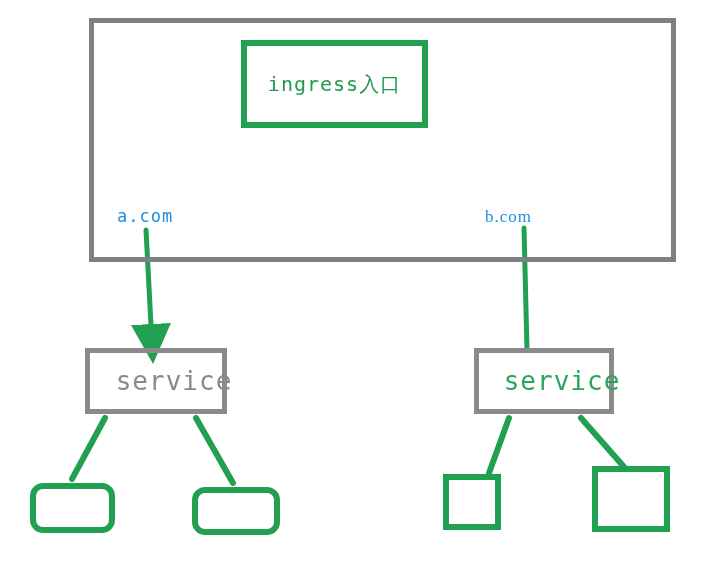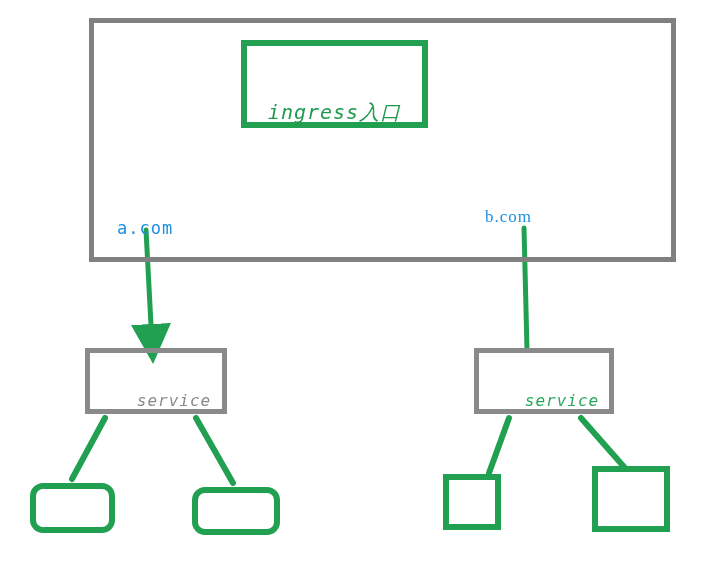--- a/index.html
+++ b/index.html
@@ -22,24 +22,23 @@
     position: absolute;
     left: 0;
     top: 0;
     width: 722px;
     height: 566px;
   }
   .node {
     position: absolute;
     box-sizing: border-box;
     display: flex;
-    align-items: flex-end;
+    align-items: center;
     justify-content: center;
     background: transparent;
-    font-style: italic;
   }
   
   #cluster-frame {
     left: 89px;
     top: 18px;
     width: 587px;
     height: 244px;
     border: 5px solid #808080;
   }
   
@@ -67,21 +66,21 @@
     width: 142px;
     height: 66px;
   }
   #service-box-right {
     left: 474px;
     top: 348px;
     width: 140px;
     height: 66px;
   }
   .service-label {
-    font-size: 16px;
+    font-size: 26px;
     letter-spacing: 1px;
     white-space: nowrap;
     line-height: 1;
     margin-left: 36px;
   }
   #service-label-left { color: #8a8a8a; }
   #service-label-right { color: #2aa75c; }
   
   .pod-box {
     border: 6px solid #21a052;
@@ -93,21 +92,21 @@
   #pod-b2 { left: 592px; top: 466px; width: 78px; height: 66px; }
   
   .edge-label {
     position: absolute;
     color: #1f8fe0;
     font-size: 17px;
     letter-spacing: 1px;
     white-space: nowrap;
     line-height: 1;
   }
-  #label-a-com { left: 117px; top: 208px; margin-top: 12px; }
+  #label-a-com { left: 117px; top: 208px; }
   #label-b-com { left: 485px; top: 208px; font-family: Liberation Serif, serif; }
 </style>
 </head>
 <body>
 
 <div id="canvas">
 
   <svg class="svg-layer" viewBox="0 0 722 566" xmlns="http://www.w3.org/2000/svg">
     <defs>
       <marker id="arrow-green" markerWidth="10" markerHeight="10" refX="4" refY="4" orient="auto" markerUnits="strokeWidth">

